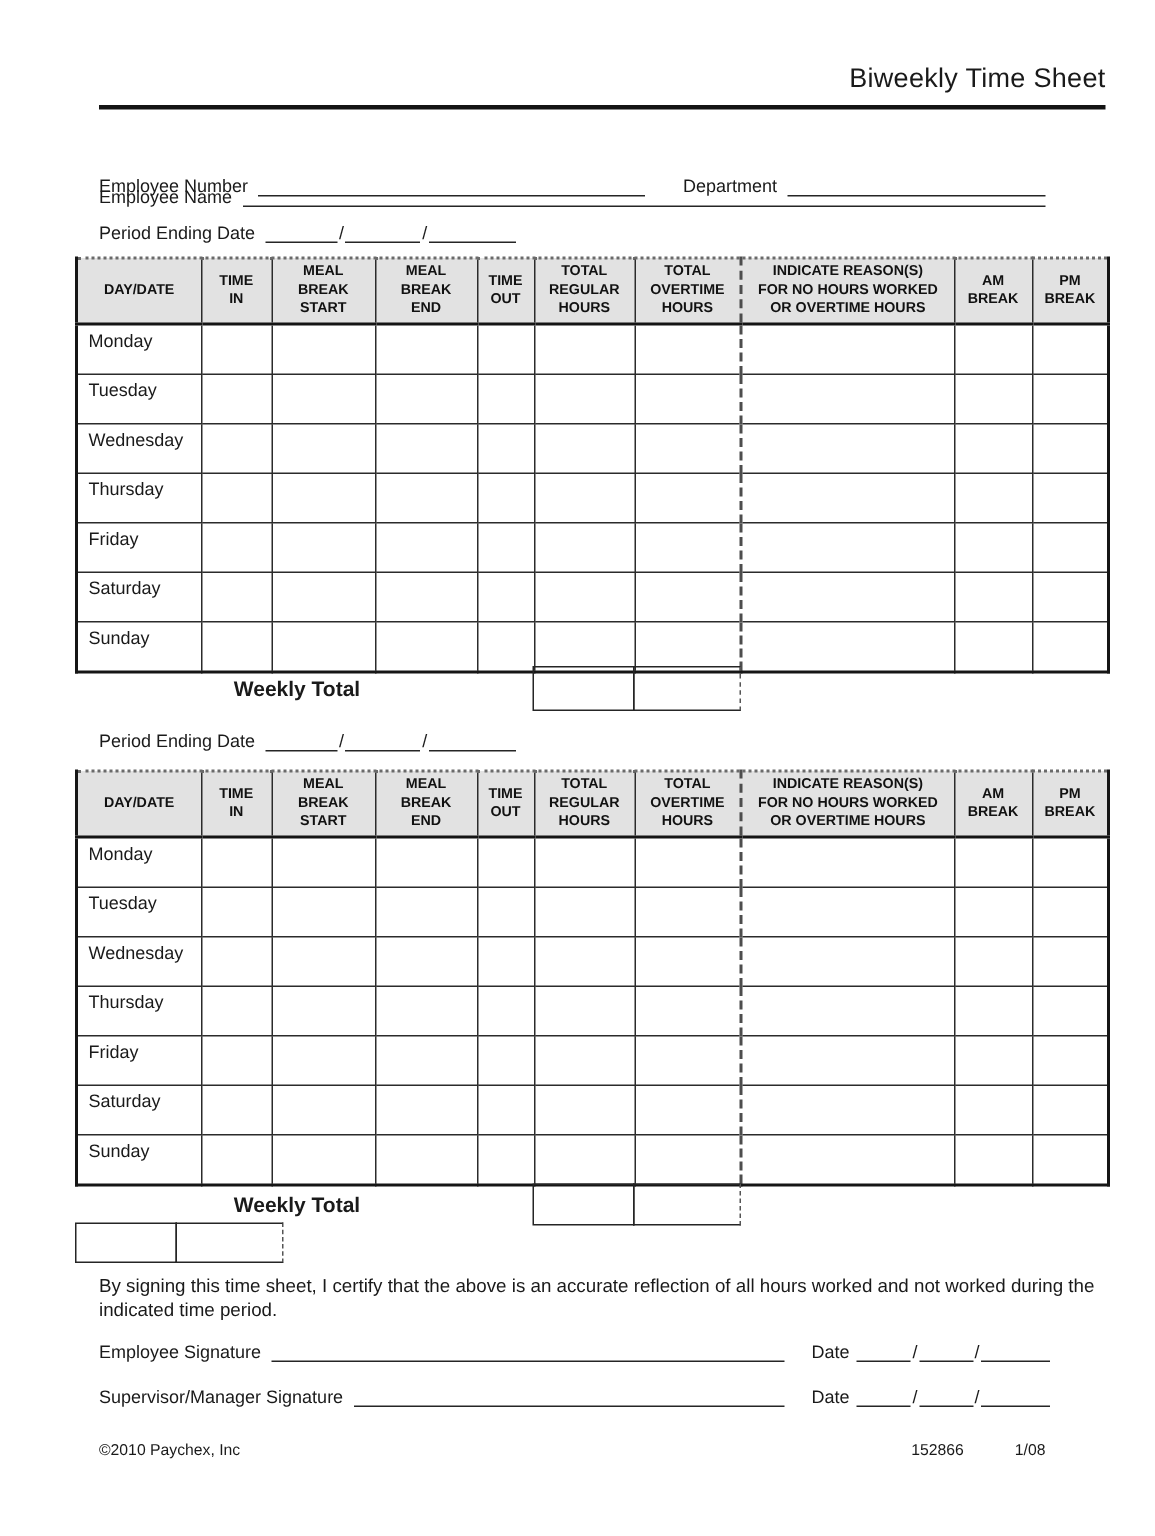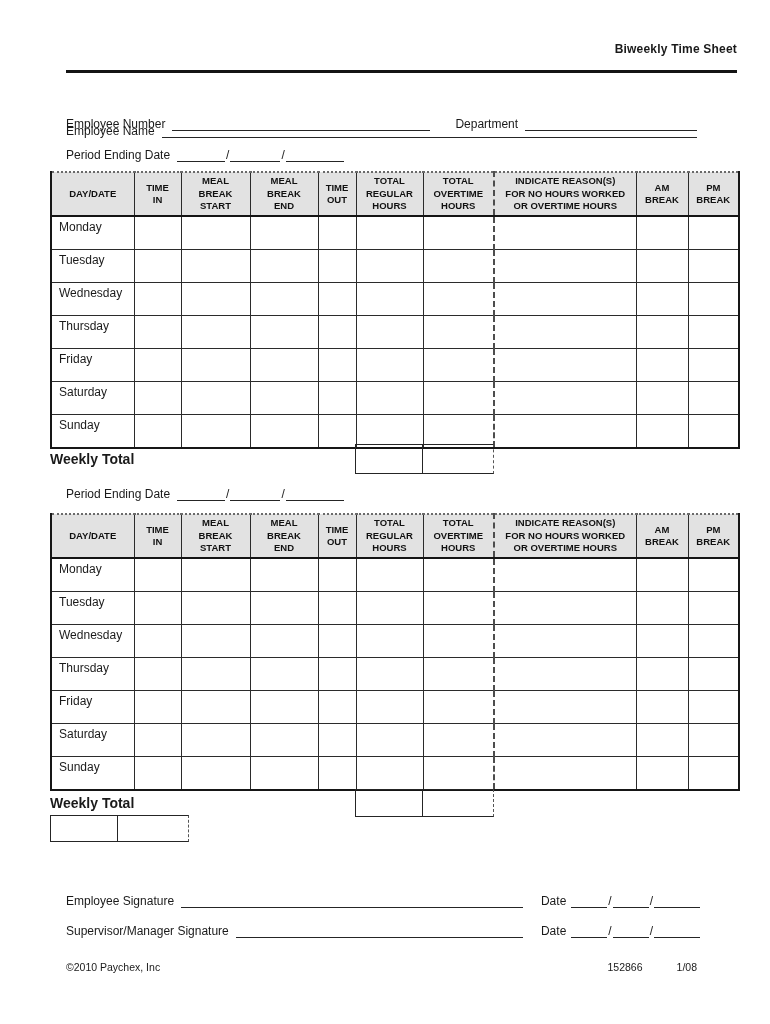--- a/index.html
+++ b/index.html
@@ -3,21 +3,21 @@
 <meta charset="utf-8">
 <style>
   html,body { margin:0; padding:0; background:#ffffff; }
   .page {
     position:relative; width:770px; height:1024px; background:#ffffff;
     font-family:"Liberation Sans", sans-serif; color:#1a1a1a; overflow:hidden;
   }
   .abs { position:absolute; }
 
   
-  .title { top:42px; right:33px; font-size:12px; font-weight:bold; letter-spacing:0.2px; }
+  .title { top:42px; right:33px; font-size:18px; font-weight:normal; letter-spacing:0.2px; }
   .title-rule { top:70px; left:66px; width:671px; height:3px; background:#141414; }
 
   
   .form-row { display:flex; align-items:flex-end; font-size:12px; }
   .form-row .lbl { white-space:nowrap; line-height:14px; }
   .blank { border-bottom:1.5px solid #252525; height:14px; margin-left:7px; }
   .blank.grow { flex:1; }
   .slash { line-height:14px; padding:0 1px; }
 
   .row-emp-name { top:88px; left:66px; right:73px;margin-top:35px; }
@@ -41,21 +41,21 @@
   .timesheet td {
     border:1.5px solid #2b2b2b; height:27px; padding:2px 4px;
     font-size:12px; vertical-align:top; text-align:left;
   }
   .timesheet td.day { padding-left:7px; padding-top:3px; }
   .timesheet th:nth-child(8), .timesheet td:nth-child(8) { border-left:2px dashed #4d4d4d; }
 
   
   .totals { left:50px; width:445px; display:flex; }
   .totals .t-lbl {
-    width:305px; font-size:14px; font-weight:bold; text-align:left;
+    width:305px; font-size:14px; font-weight:bold; text-align:center;
     padding-right:9px; align-self:center; box-sizing:border-box;
   }
   .totals .t-box { box-sizing:border-box; border:1.5px solid #252525; background:transparent; }
   .totals .t-box.b1 { width:68px; }
   .totals .t-box.b2 { width:72px; margin-left:-1.5px; border-right:1.5px dashed #555; }
   .weekly-1 { top:444px; height:30px; }
   .weekly-1 .t-box { height:30px; }
   .weekly-2 { top:789px; height:27px; }
   .weekly-2 .t-box { height:28px; }
   .grand-2  { top:816px; height:27px; }
@@ -382,20 +382,21 @@
     <div class="t-lbl">Weekly Total</div>
     <div class="t-box b1"></div>
     <div class="t-box b2"></div>
   </div>
 
   <div class="abs totals grand-2">
     <div class="t-box b1"></div>
     <div class="t-box b2"></div>
   </div>
 
+  <div class="abs certify">By signing this time sheet, I certify that the above is an accurate reflection of all hours worked and not worked during the indicated time period.</div>
 
   <div class="abs form-row row-sig-emp">
     <span class="lbl">Employee Signature</span>
     <span class="blank grow"></span>
     <span class="date-group">
       <span class="lbl">Date</span>
       <span class="blank seg-w36"></span>
       <span class="slash">/</span>
       <span class="blank seg-w36" style="margin-left:0;"></span>
       <span class="slash">/</span>

